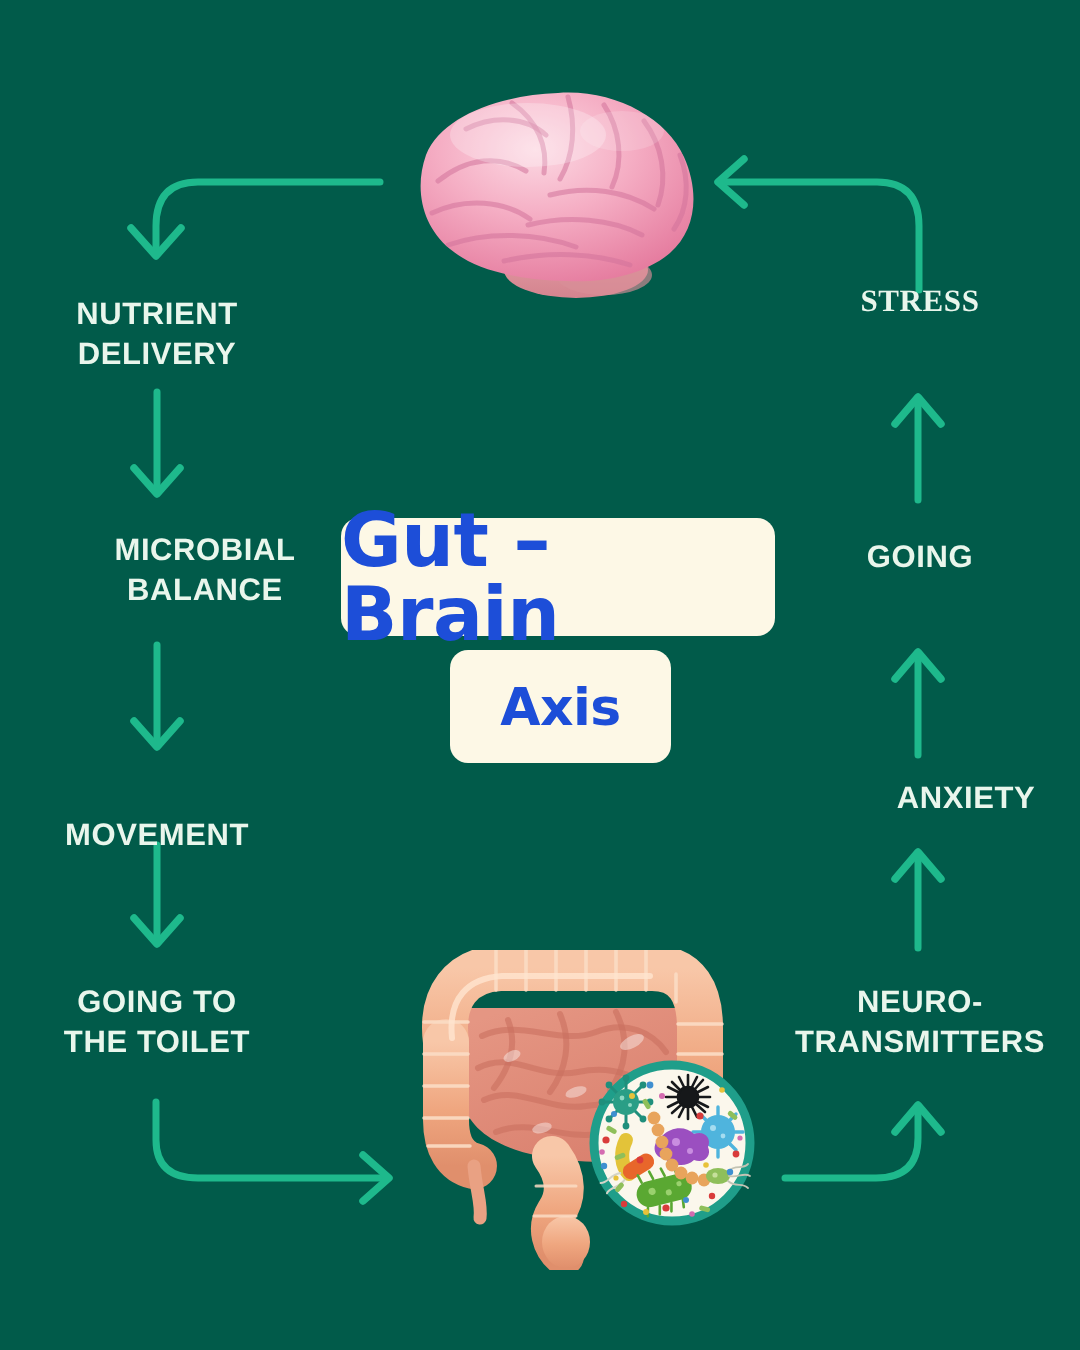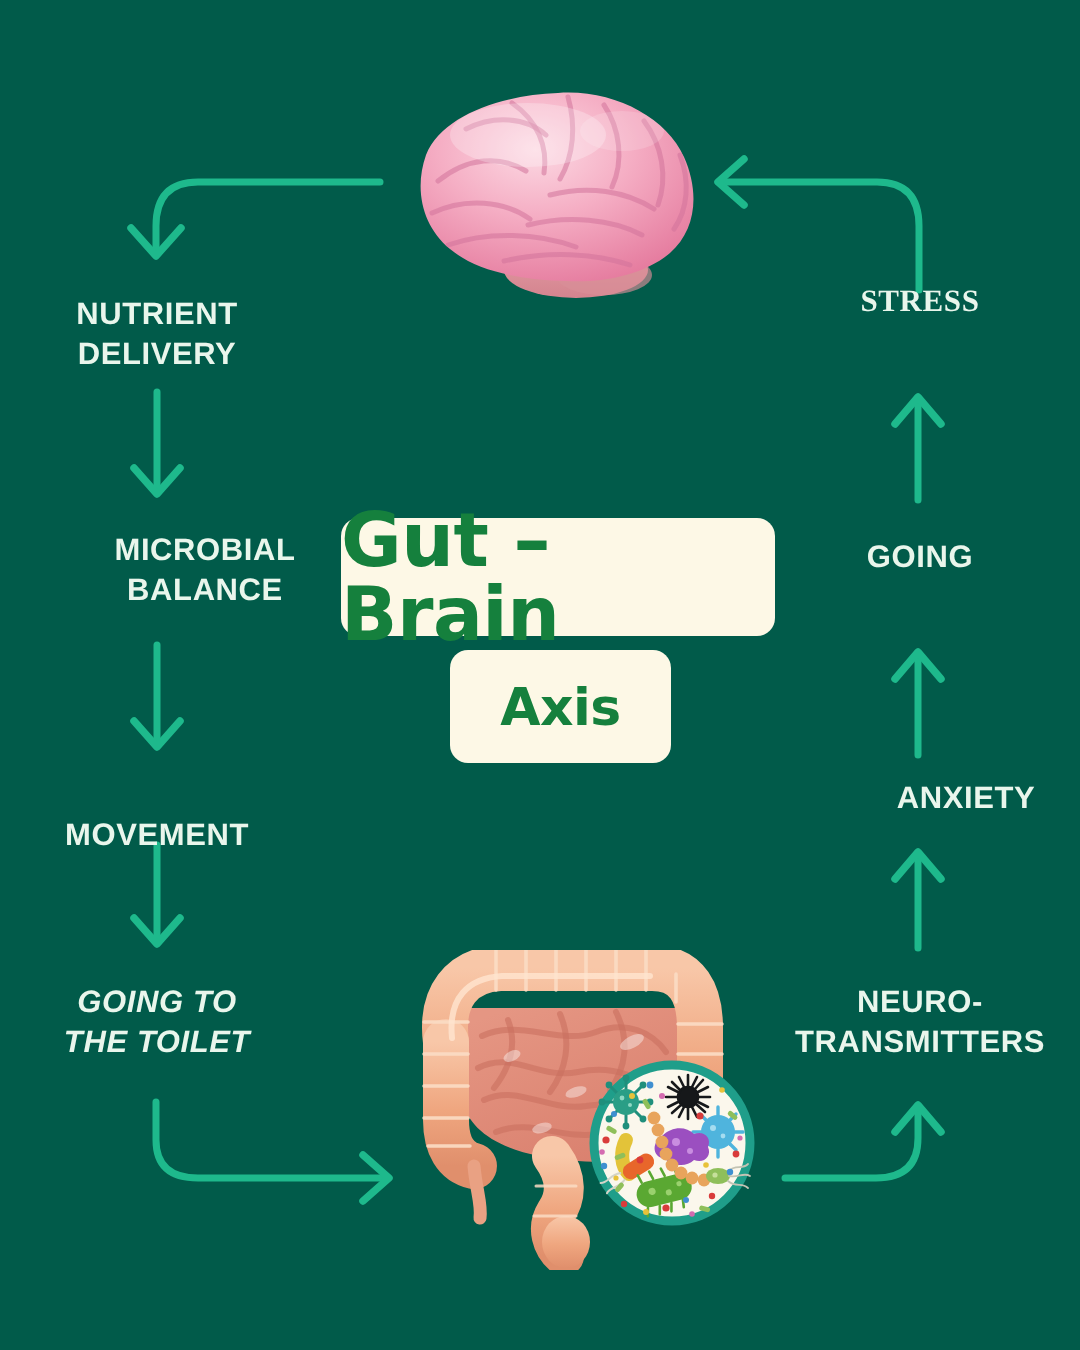--- a/index.html
+++ b/index.html
@@ -42,21 +42,21 @@
   .badge {
     position: absolute;
     background: #fdf8e6;
     border-radius: 18px;
     display: flex;
     align-items: center;
     justify-content: center;
     box-sizing: border-box;
   }
   .badge-text {
-    color: #15803d;
+    color: #1d4ed8;
     font-family: "DejaVu Sans", sans-serif;
     font-weight: 700;
     line-height: 1;
     letter-spacing: -0.5px;
   }
   #badge-title { left: 341px; top: 518px; width: 434px; height: 118px; }
   #badge-title .badge-text { font-size: 74px; }
   #badge-sub { left: 450px; top: 650px; width: 221px; height: 113px; }
   #badge-sub .badge-text { font-size: 52px; }
 
@@ -412,21 +412,21 @@
   </svg>
 
   <div class="cyc-label" style="left:157px; top:334px;">NUTRIENT
 DELIVERY</div>
 
   <div class="cyc-label" style="left:157px; top:570px;margin-left:48px;">MICROBIAL
 BALANCE</div>
 
   <div class="cyc-label" style="left:157px; top:798px;margin-top:37px;">MOVEMENT</div>
 
-  <div class="cyc-label" style="left:157px; top:1022px;font-style:italic;">GOING TO
+  <div class="cyc-label" style="left:157px; top:1022px;">GOING TO
 THE TOILET</div>
 
   <div class="cyc-label" style="left:920px; top:301px;font-family:Liberation Serif, serif;">STRESS</div>
 
   <div class="cyc-label" style="left:920px; top:557px;">GOING</div>
 
   <div class="cyc-label" style="left:920px; top:798px;margin-left:46px;">ANXIETY</div>
 
   <div class="cyc-label" style="left:920px; top:1022px;">NEURO-
 TRANSMITTERS</div>

